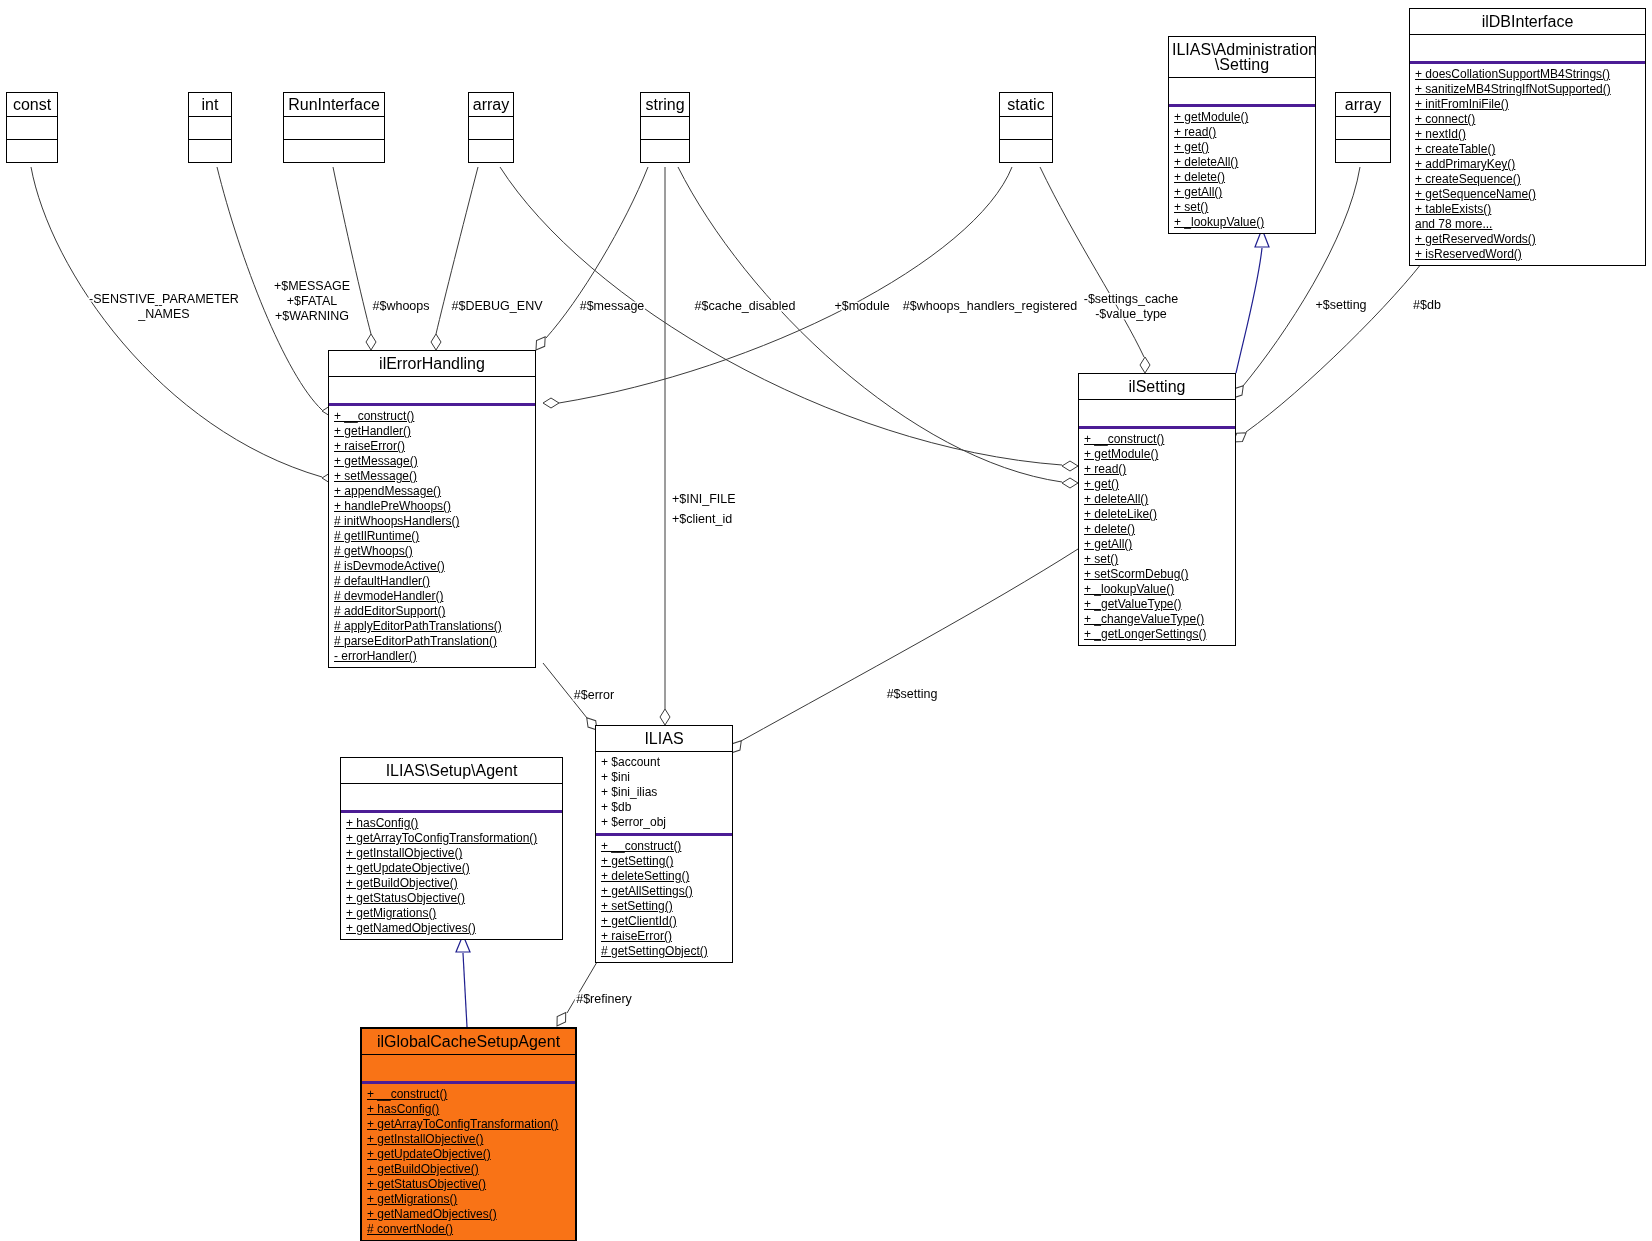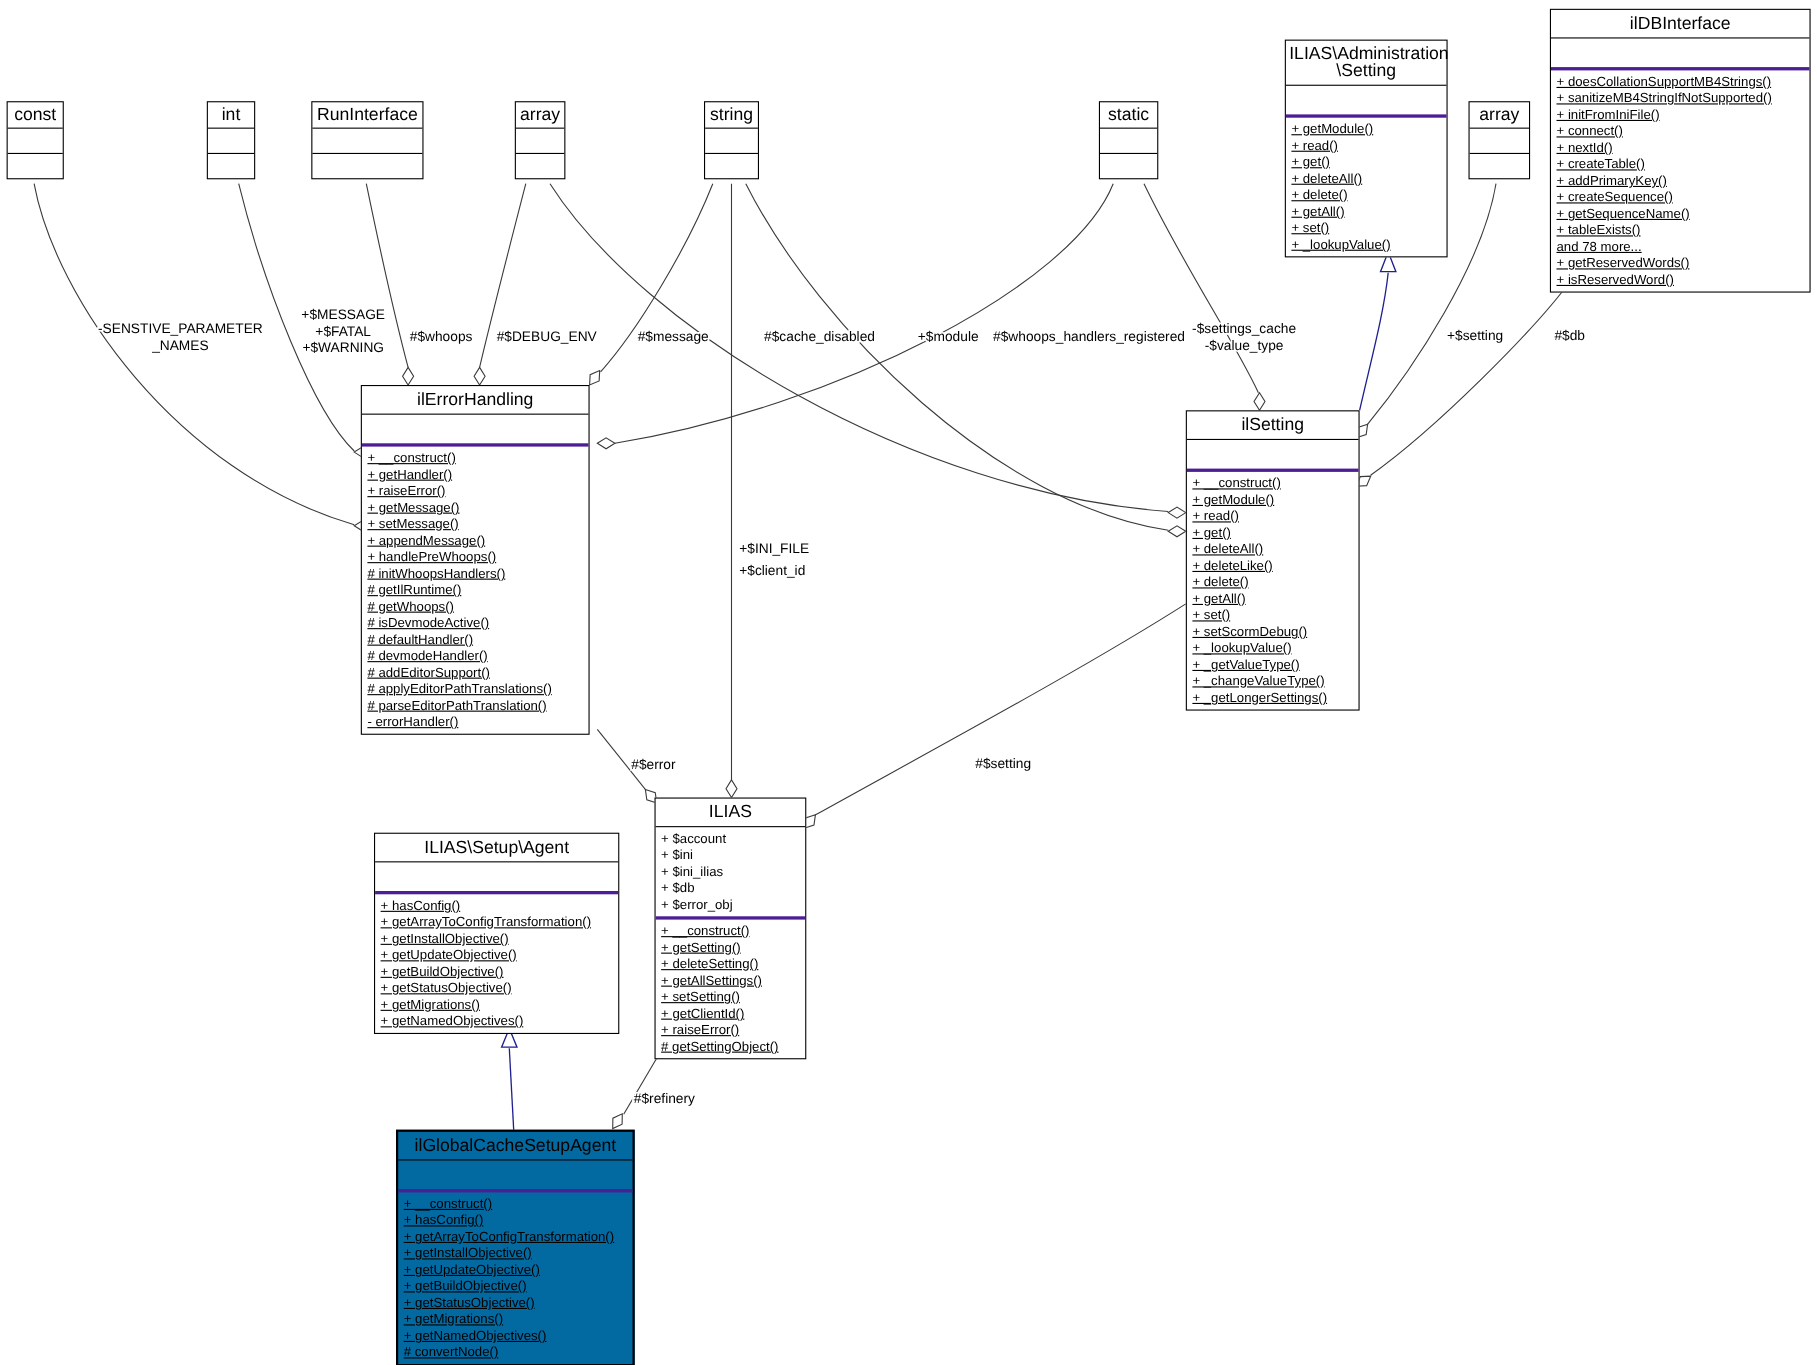--- a/index.html
+++ b/index.html
@@ -10,21 +10,21 @@
               paint-order:stroke;stroke:#ffffff;stroke-width:3px;}
   .uml-box{position:absolute;background:#ffffff;border:1px solid #000;font-size:12px;line-height:15px;}
   .uml-title{border-bottom:1px solid #000;text-align:center;padding:5px 3px;white-space:pre-line;
              font-size:16px;line-height:15px;}
   .uml-attrs{border-bottom:3px solid #4c1d95;min-height:20px;padding:3px 5px;}
   .uml-methods{padding:3px 5px;min-height:20px;text-decoration:underline;}
   .member{white-space:nowrap;line-height:15px;}
   .type-box .uml-title{padding:4px 2px;}
   .type-box .empty-a{border-bottom:1px solid #000;height:22px;}
   .type-box .empty-b{height:22px;}
-  .highlight{background:#0369a1;border:2px solid #000;}
+  .highlight{background:#f97316;border:2px solid #000;}
 </style>
 </head>
 <body>
 
 <div id="canvas">
 
   <svg id="edges" width="1652" height="1241" viewBox="0 0 1652 1241">
     <g fill="none" stroke="#3a3a3a" stroke-width="1">
       <path d="M31,167 C50,270 160,430 322,477"></path>
       <path d="M217,167 C240,260 285,375 322,410"></path>

